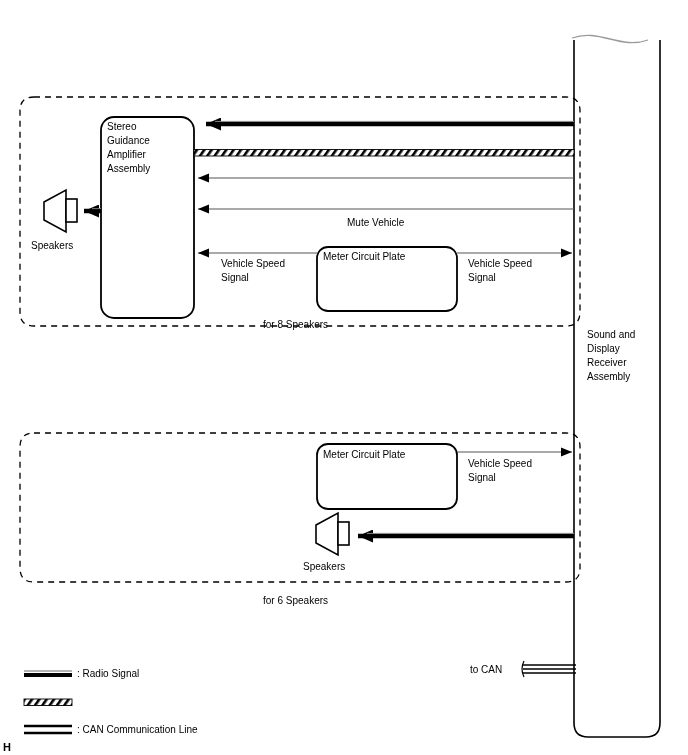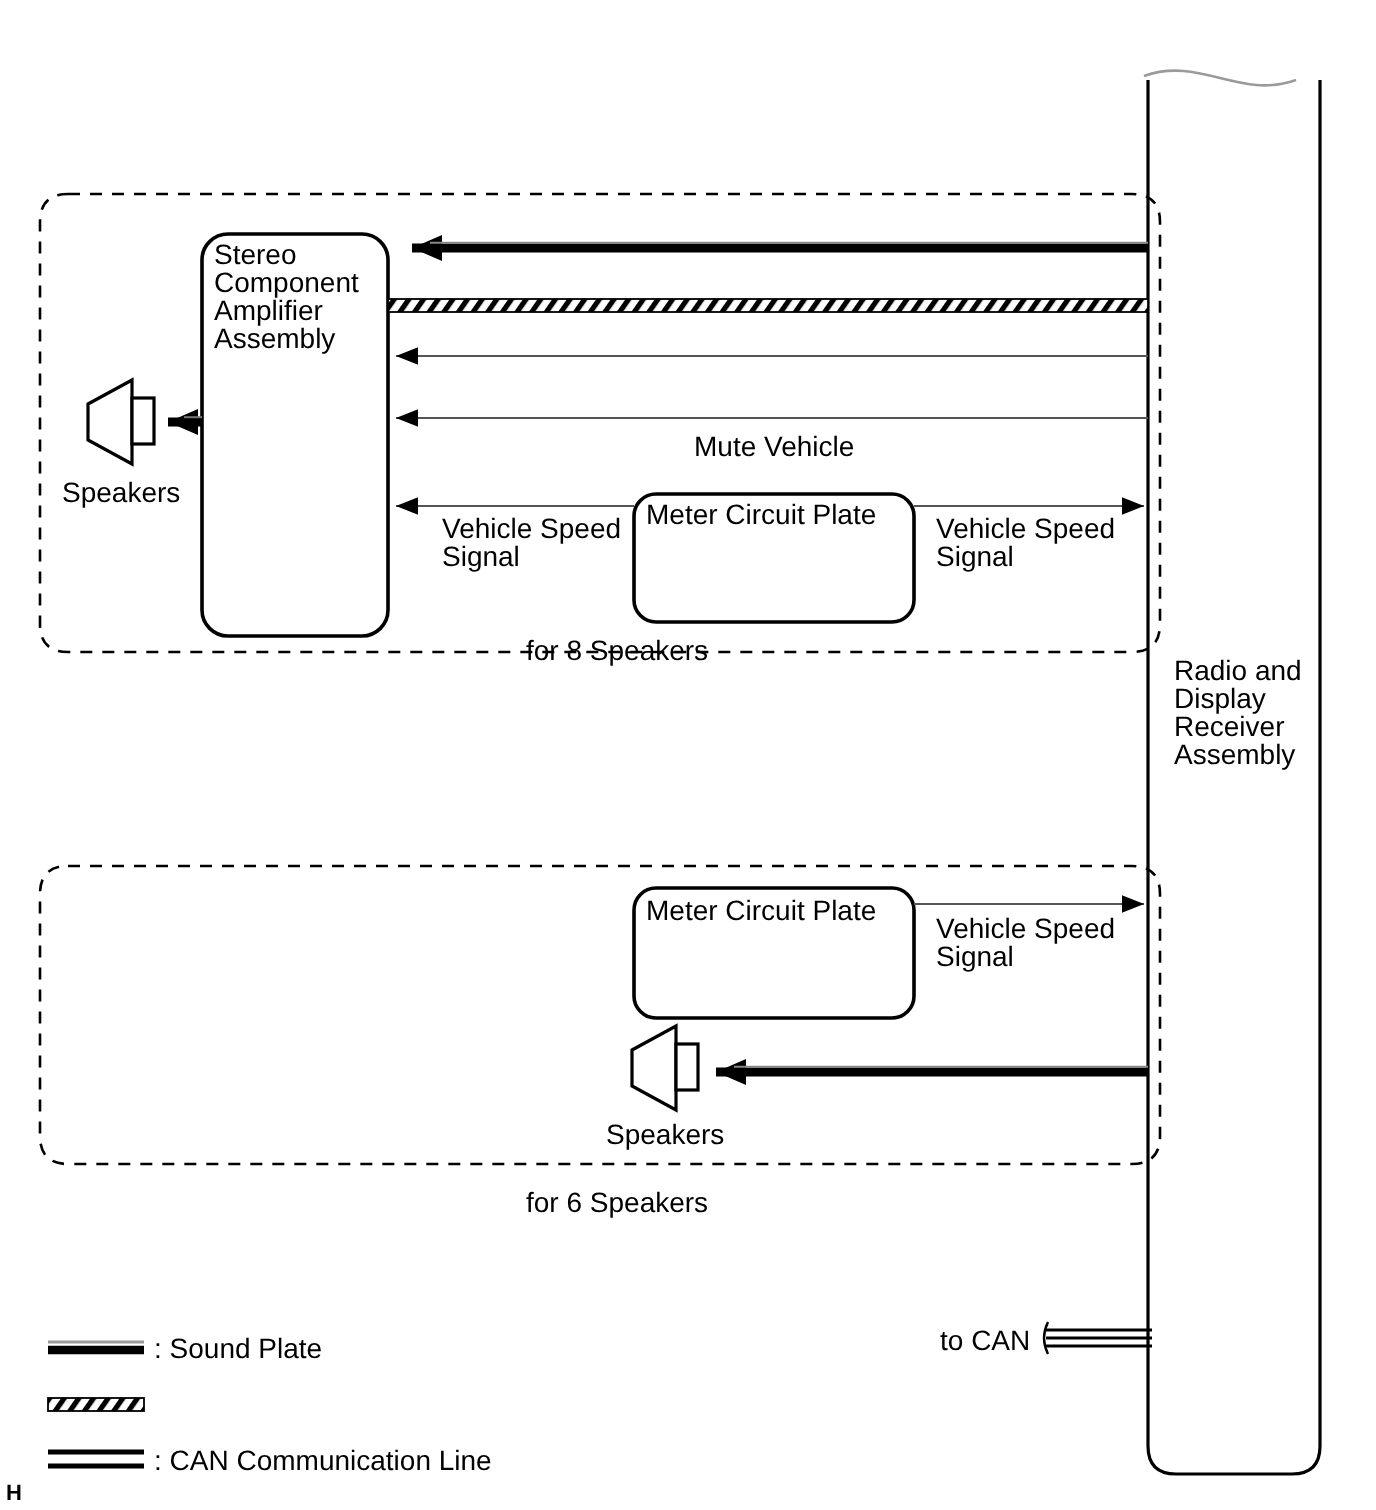--- a/index.html
+++ b/index.html
@@ -2,21 +2,21 @@
 <html><head>
 <meta charset="utf-8">
 <style>
   html,body{margin:0;padding:0;background:#ffffff;}
   body{
     width:688px;height:755px;position:relative;overflow:hidden;
     font-family:"Liberation Sans","DejaVu Sans",sans-serif;
     color:#000;
   }
   .stage{position:absolute;left:0;top:0;width:688px;height:755px;}
-  .lbl{position:absolute;font-size:14px;line-height:14px;color:#000;white-space:pre;}
+  .lbl{position:absolute;font-size:10px;line-height:14px;color:#000;white-space:pre;}
   svg{position:absolute;left:0;top:0;width:688px;height:755px;overflow:visible;}
 </style>
 </head>
 <body>
 
 <div class="stage">
 
   <svg viewBox="0 0 688 755">
     <defs>
       <marker id="ah" markerWidth="12" markerHeight="10" refX="11" refY="5" orient="auto" markerUnits="userSpaceOnUse">
@@ -117,45 +117,45 @@
     </g>
     <g>
       <rect x="24" y="699" width="48" height="6.5" fill="url(#hatch)" stroke="#000" stroke-width="0.9"></rect>
     </g>
     <g>
       <line x1="24" y1="726" x2="72" y2="726" stroke="#000" stroke-width="2.6"></line>
       <line x1="24" y1="733" x2="72" y2="733" stroke="#000" stroke-width="2.6"></line>
     </g>
   </svg>
 
-  <div class="lbl" style="left:107px;top:120px;"><span>Stereo</span><br><span>Component</span><br><span>Amplifier</span><br><span>Assembly</span></div>
+  <div class="lbl" style="left:107px;top:120px;"><span>Stereo</span><br><span>Guidance</span><br><span>Amplifier</span><br><span>Assembly</span></div>
 
   <div class="lbl" style="left:31px;top:239px;">Speakers</div>
 
 
   <div class="lbl" style="left:347px;top:216px;">Mute Vehicle</div>
 
   <div class="lbl" style="left:221px;top:257px;"><span>Vehicle Speed</span><br><span>Signal</span></div>
 
   <div class="lbl" style="left:468px;top:257px;"><span>Vehicle Speed</span><br><span>Signal</span></div>
 
   <div class="lbl" style="left:323px;top:250px;">Meter Circuit Plate</div>
 
   <div class="lbl" style="left:263px;top:318px;text-align:right;">for 8 Speakers</div>
 
-  <div class="lbl" style="left:587px;top:328px;"><span>Radio and</span><br><span>Display</span><br><span>Receiver</span><br><span>Assembly</span></div>
+  <div class="lbl" style="left:587px;top:328px;"><span>Sound and</span><br><span>Display</span><br><span>Receiver</span><br><span>Assembly</span></div>
 
   <div class="lbl" style="left:323px;top:448px;">Meter Circuit Plate</div>
 
   <div class="lbl" style="left:468px;top:457px;"><span>Vehicle Speed</span><br><span>Signal</span></div>
 
   <div class="lbl" style="left:303px;top:560px;">Speakers</div>
 
   <div class="lbl" style="left:263px;top:594px;">for 6 Speakers</div>
 
   <div class="lbl" style="left:470px;top:663px;">to CAN</div>
 
-  <div class="lbl" style="left:77px;top:667px;">: Sound Plate</div>
+  <div class="lbl" style="left:77px;top:667px;">: Radio Signal</div>
   <div class="lbl" style="left:77px;top:723px;">: CAN Communication Line</div>
 
   <div class="lbl" style="left:3px;top:740px;font-weight:bold;font-size:11px;">H</div>
 
 </div>
 
 </body></html>

